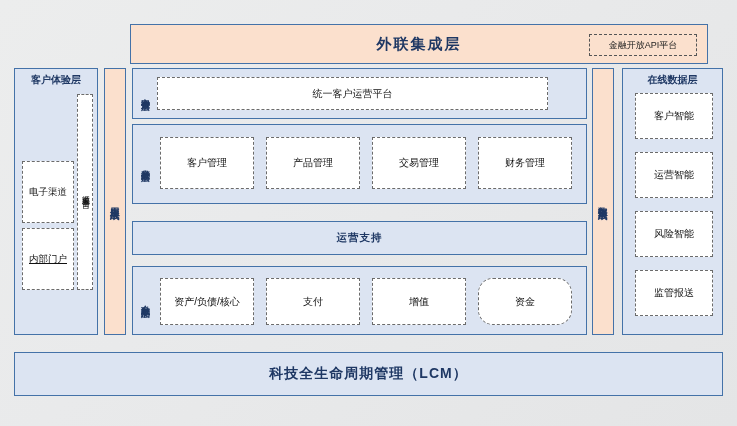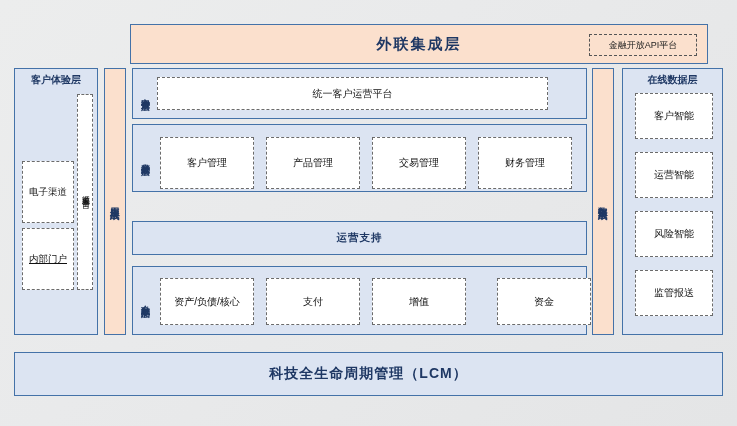--- a/index.html
+++ b/index.html
@@ -134,21 +134,21 @@
   }
 
   #mid-row-1 { top: 68px; height: 51px; }
   #mid-row-1 .inner {
     position: absolute;
     left: 24px; top: 8px;
     width: 391px; height: 33px;
     font-size: 10px; color: #111;
   }
 
-  #mid-row-2 { top: 124px; height: 68px; }
+  #mid-row-2 { top: 124px; height: 80px; }
   .mgmt-cell {
     position: absolute;
     top: 12px;
     width: 94px; height: 52px;
     font-size: 10px; color: #111;
   }
   #mgmt-0 { left: 27px; }
   #mgmt-1 { left: 133px; }
   #mgmt-2 { left: 239px; }
   #mgmt-3 { left: 345px; }
@@ -165,21 +165,21 @@
   #mid-row-4 { top: 266px; height: 69px; }
   .fin-cell {
     position: absolute;
     top: 11px;
     width: 94px; height: 47px;
     font-size: 10px; color: #111;
   }
   #fin-0 { left: 27px; }
   #fin-1 { left: 133px; }
   #fin-2 { left: 239px; }
-  #fin-3 { left: 364px; }
+  #fin-3 { left: 345px; border-radius: 15px; }
 
   
   #data-int {
     position: absolute;
     left: 592px; top: 68px;
     width: 22px; height: 267px;
   }
   #data-int .vlabel { font-size: 9.5px; }
 
   

